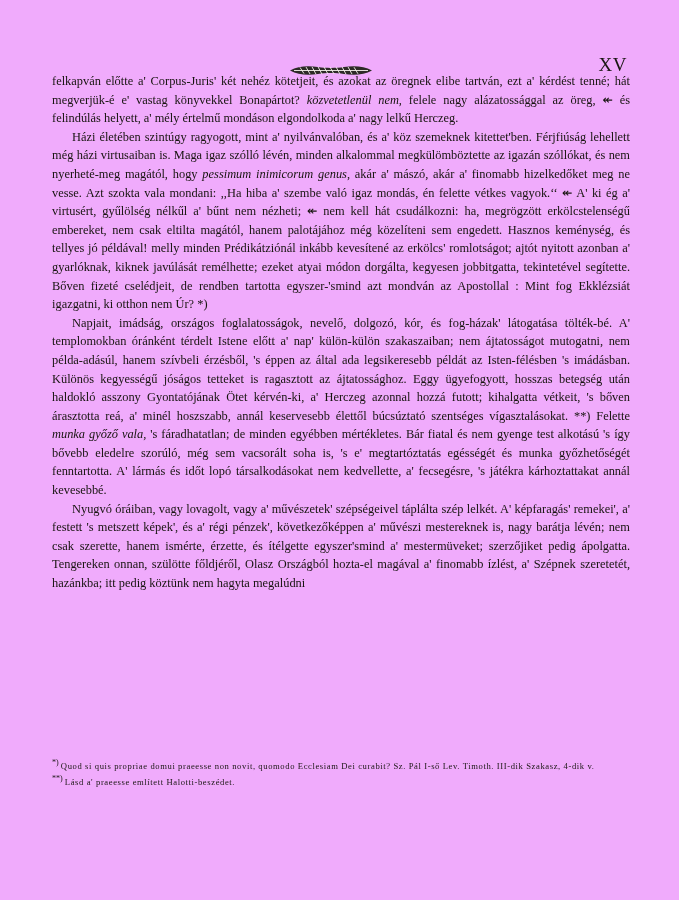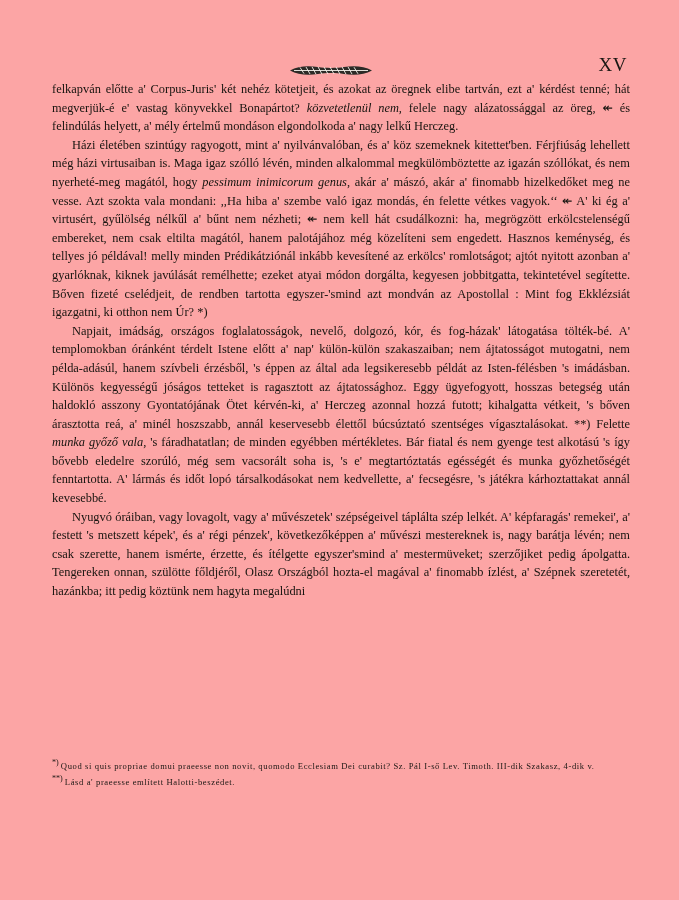--- a/index.html
+++ b/index.html
@@ -13,21 +13,21 @@
     font-family: "Liberation Serif", serif;
     color: #1a1713;
     position: relative;
     overflow: hidden;
   }
   .page {
     position: absolute;
     top: 0; left: 0;
     width: 679px;
     height: 900px;
-    background: #fca5a5;
+    background: #f0abfc;
   }
   .header {
     position: absolute;
     top: 28px;
     left: 0;
     width: 679px;
     height: 40px;
   }
   .ornament {
     position: absolute;
@@ -56,21 +56,20 @@
     text-align: justify;
     text-justify: inter-word;
     color: #17140f;
   }
   .body-text p {
     margin: 0;
     text-indent: 20px;
   }
   .body-text p.noindent {
     text-indent: 0;
-    margin-top: 8px;
   }
   .footnotes {
     position: absolute;
     left: 52px;
     top: 757px;
     width: 578px;
     font-size: 8.6px;
     line-height: 12.6px;
     color: #1a1713;
   }

